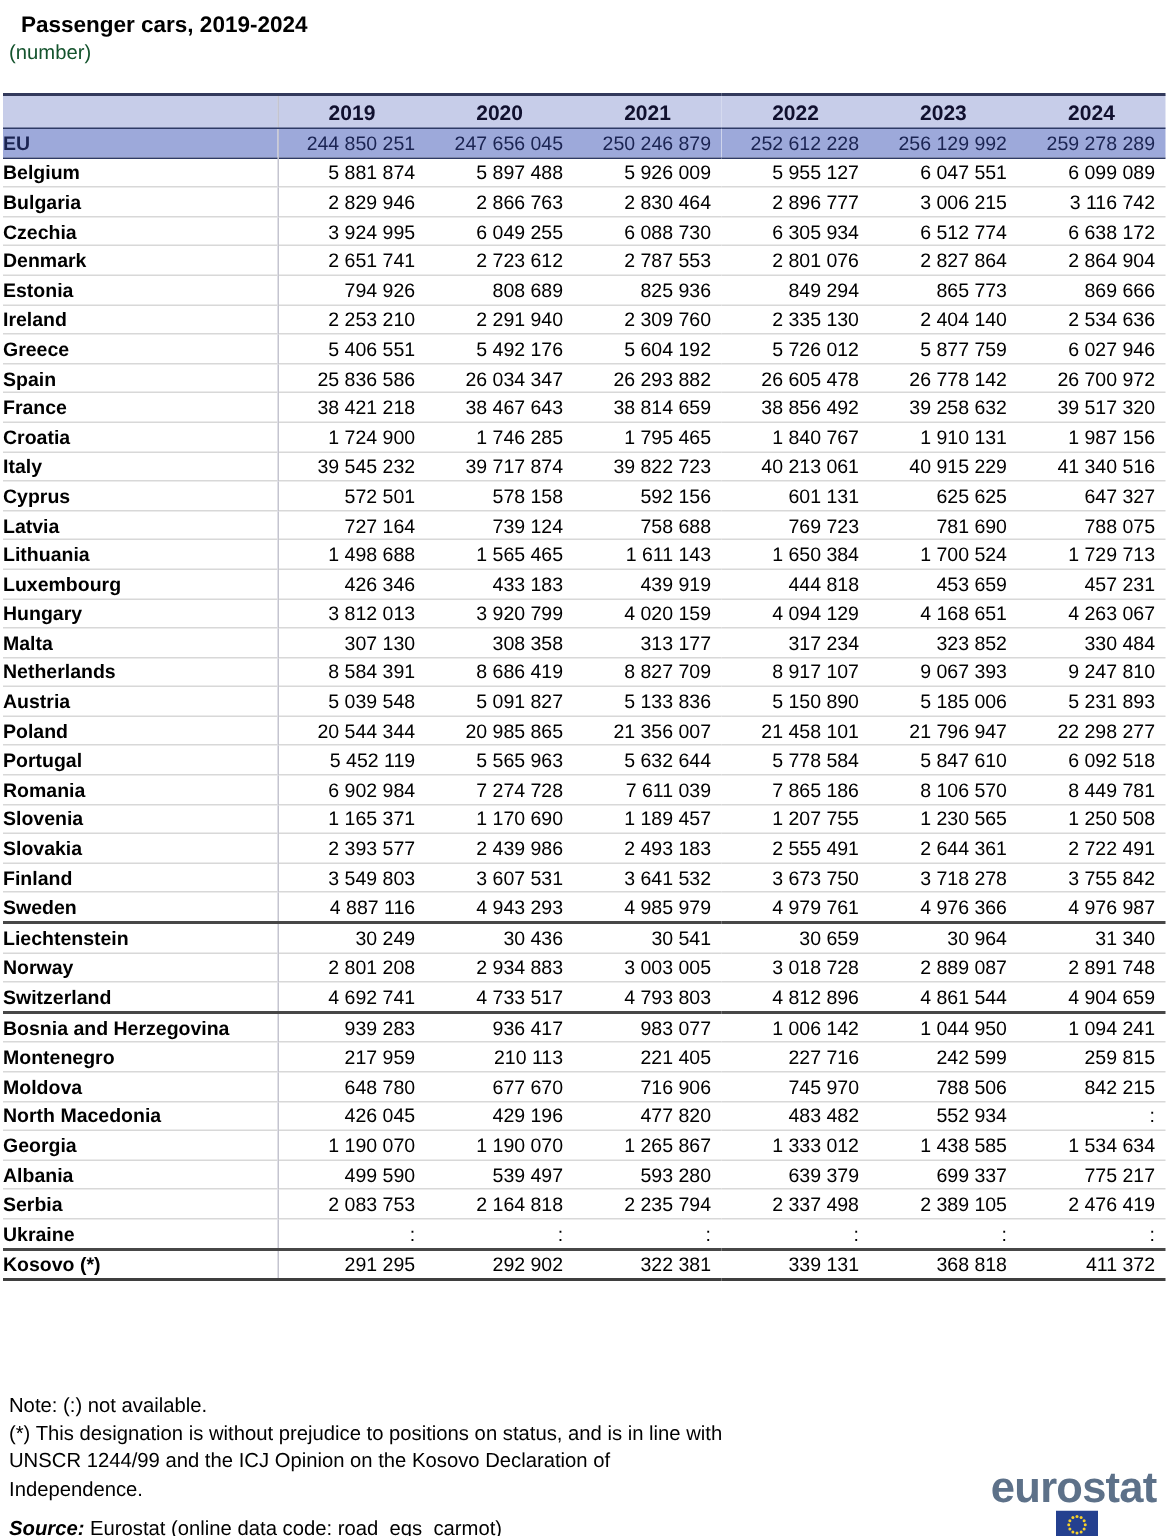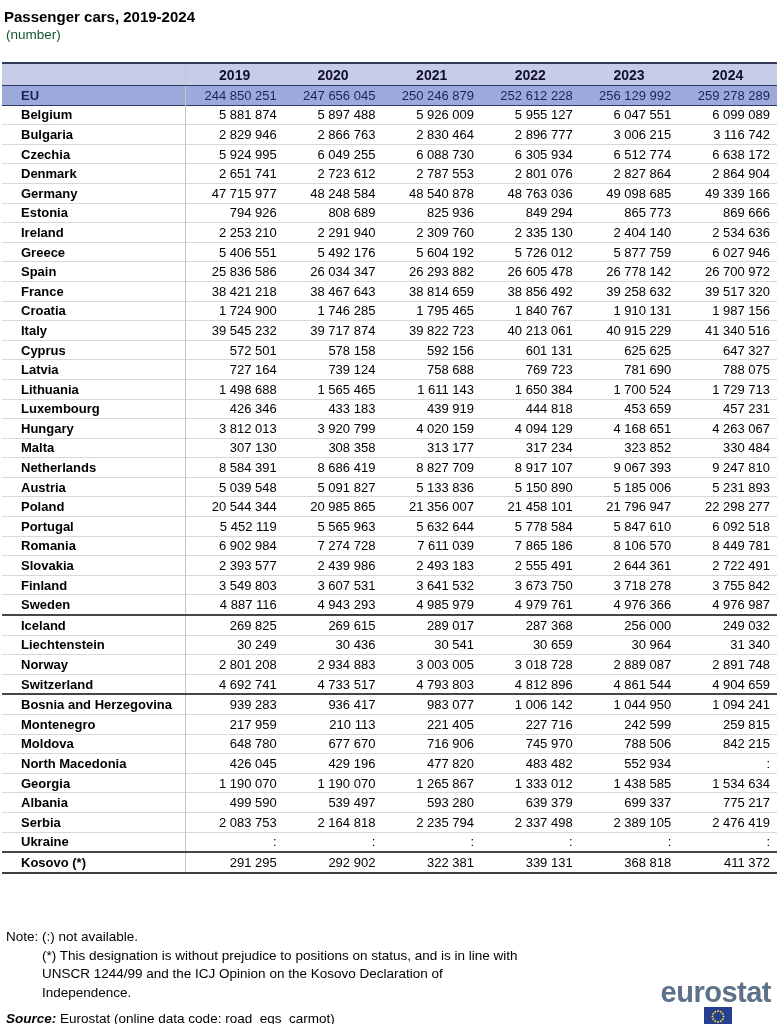--- a/index.html
+++ b/index.html
@@ -6,21 +6,21 @@
   .page{
     position:relative;
     width:779px;height:1024px;
     background:#ffffff;
     font-family:"Liberation Sans","DejaVu Sans",sans-serif;
     color:#000;
     overflow:hidden;
     box-sizing:border-box;
   }
   .title{
-    position:absolute;left:4px;top:8px;
+    position:absolute;left:14px;top:8px;
     font-size:15px;font-weight:bold;color:#000;
   }
   .subtitle{
     position:absolute;left:6px;top:27px;
     font-size:13.5px;color:#14532d;
   }
   table.cars{
     position:absolute;left:2px;top:62px;
     width:775px;
     border-collapse:collapse;
@@ -50,36 +50,36 @@
   table.cars tbody tr.group-end{border-bottom:2px solid #474747;}
   table.cars tbody tr:last-child{border-bottom:none;}
   table.cars td{
     height:18.6px;
     padding:0;
     white-space:nowrap;
     overflow:hidden;
   }
   table.cars td.label{
     font-weight:bold;
-    padding-left:19px;
+    padding-left:0;
     text-align:left;
     margin-left:30px;
   }
   table.cars td.num{
     text-align:right;
     padding-right:7px;
   }
   table.cars td.vsep, table.cars th.vsep{
     border-left:1px solid #c4c4cf;
   }
   .notes{
     position:absolute;left:6px;top:928px;
     font-size:13.5px;line-height:1.38;color:#000;
   }
-  .note-kosovo{max-width:478px;margin-left:36px;}
+  .note-kosovo{max-width:478px;}
   .source-line{margin-top:7px;}
   .source-label{font-style:italic;font-weight:bold;}
   .logo{
     position:absolute;right:8px;top:978px;
     display:flex;align-items:center;flex-direction:column;
   }
   .logo-text{
     font-size:29px;
     font-weight:bold;
     color:#5d7189;
@@ -140,46 +140,37 @@
           <td class="label">Bulgaria</td>
           <td class="num vsep">2 829 946</td>
           <td class="num">2 866 763</td>
           <td class="num">2 830 464</td>
           <td class="num">2 896 777</td>
           <td class="num">3 006 215</td>
           <td class="num">3 116 742</td>
         </tr>
         <tr>
           <td class="label">Czechia</td>
-          <td class="num vsep">5 924 995</td>
+          <td class="num vsep">3 924 995</td>
           <td class="num">6 049 255</td>
           <td class="num">6 088 730</td>
           <td class="num">6 305 934</td>
           <td class="num">6 512 774</td>
           <td class="num">6 638 172</td>
         </tr>
         <tr>
           <td class="label">Denmark</td>
           <td class="num vsep">2 651 741</td>
           <td class="num">2 723 612</td>
           <td class="num">2 787 553</td>
           <td class="num">2 801 076</td>
           <td class="num">2 827 864</td>
           <td class="num">2 864 904</td>
         </tr>
         <tr>
-          <td class="label">Germany</td>
-          <td class="num vsep">47 715 977</td>
-          <td class="num">48 248 584</td>
-          <td class="num">48 540 878</td>
-          <td class="num">48 763 036</td>
-          <td class="num">49 098 685</td>
-          <td class="num">49 339 166</td>
-        </tr>
-        <tr>
           <td class="label">Estonia</td>
           <td class="num vsep">794 926</td>
           <td class="num">808 689</td>
           <td class="num">825 936</td>
           <td class="num">849 294</td>
           <td class="num">865 773</td>
           <td class="num">869 666</td>
         </tr>
         <tr>
           <td class="label">Ireland</td>
@@ -326,20 +317,29 @@
           <td class="num">6 092 518</td>
         </tr>
         <tr>
           <td class="label">Romania</td>
           <td class="num vsep">6 902 984</td>
           <td class="num">7 274 728</td>
           <td class="num">7 611 039</td>
           <td class="num">7 865 186</td>
           <td class="num">8 106 570</td>
           <td class="num">8 449 781</td>
+        </tr>
+        <tr>
+          <td class="label">Slovenia</td>
+          <td class="num vsep">1 165 371</td>
+          <td class="num">1 170 690</td>
+          <td class="num">1 189 457</td>
+          <td class="num">1 207 755</td>
+          <td class="num">1 230 565</td>
+          <td class="num">1 250 508</td>
         </tr>
         <tr>
           <td class="label">Slovakia</td>
           <td class="num vsep">2 393 577</td>
           <td class="num">2 439 986</td>
           <td class="num">2 493 183</td>
           <td class="num">2 555 491</td>
           <td class="num">2 644 361</td>
           <td class="num">2 722 491</td>
         </tr>
@@ -353,29 +353,20 @@
           <td class="num">3 755 842</td>
         </tr>
         <tr class="group-end">
           <td class="label">Sweden</td>
           <td class="num vsep">4 887 116</td>
           <td class="num">4 943 293</td>
           <td class="num">4 985 979</td>
           <td class="num">4 979 761</td>
           <td class="num">4 976 366</td>
           <td class="num">4 976 987</td>
-        </tr>
-        <tr>
-          <td class="label">Iceland</td>
-          <td class="num vsep">269 825</td>
-          <td class="num">269 615</td>
-          <td class="num">289 017</td>
-          <td class="num">287 368</td>
-          <td class="num">256 000</td>
-          <td class="num">249 032</td>
         </tr>
         <tr>
           <td class="label">Liechtenstein</td>
           <td class="num vsep">30 249</td>
           <td class="num">30 436</td>
           <td class="num">30 541</td>
           <td class="num">30 659</td>
           <td class="num">30 964</td>
           <td class="num">31 340</td>
         </tr>

